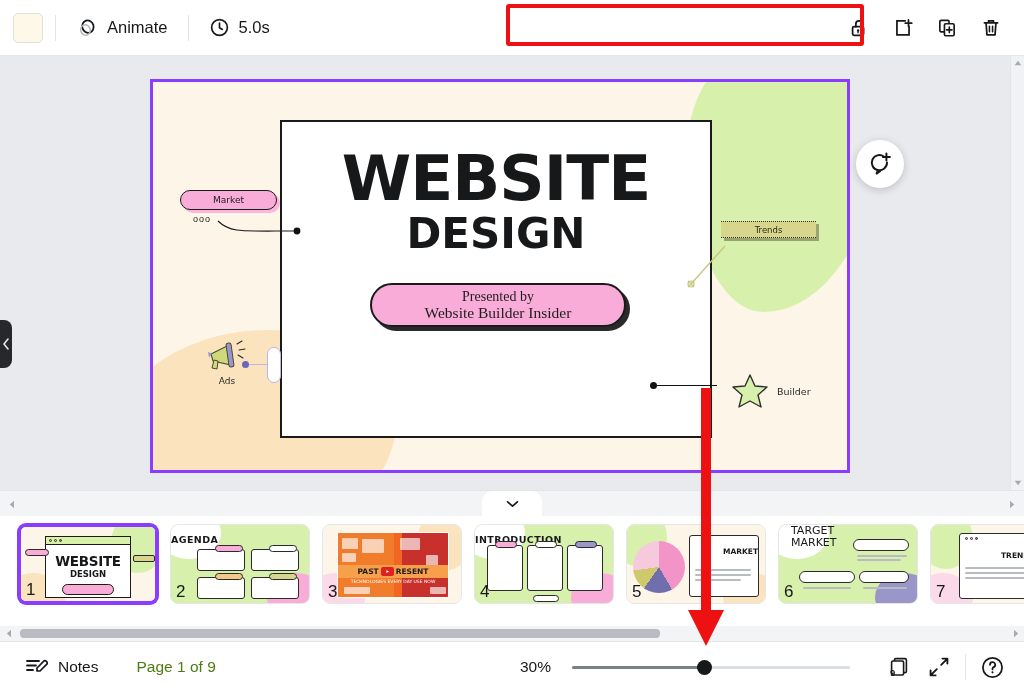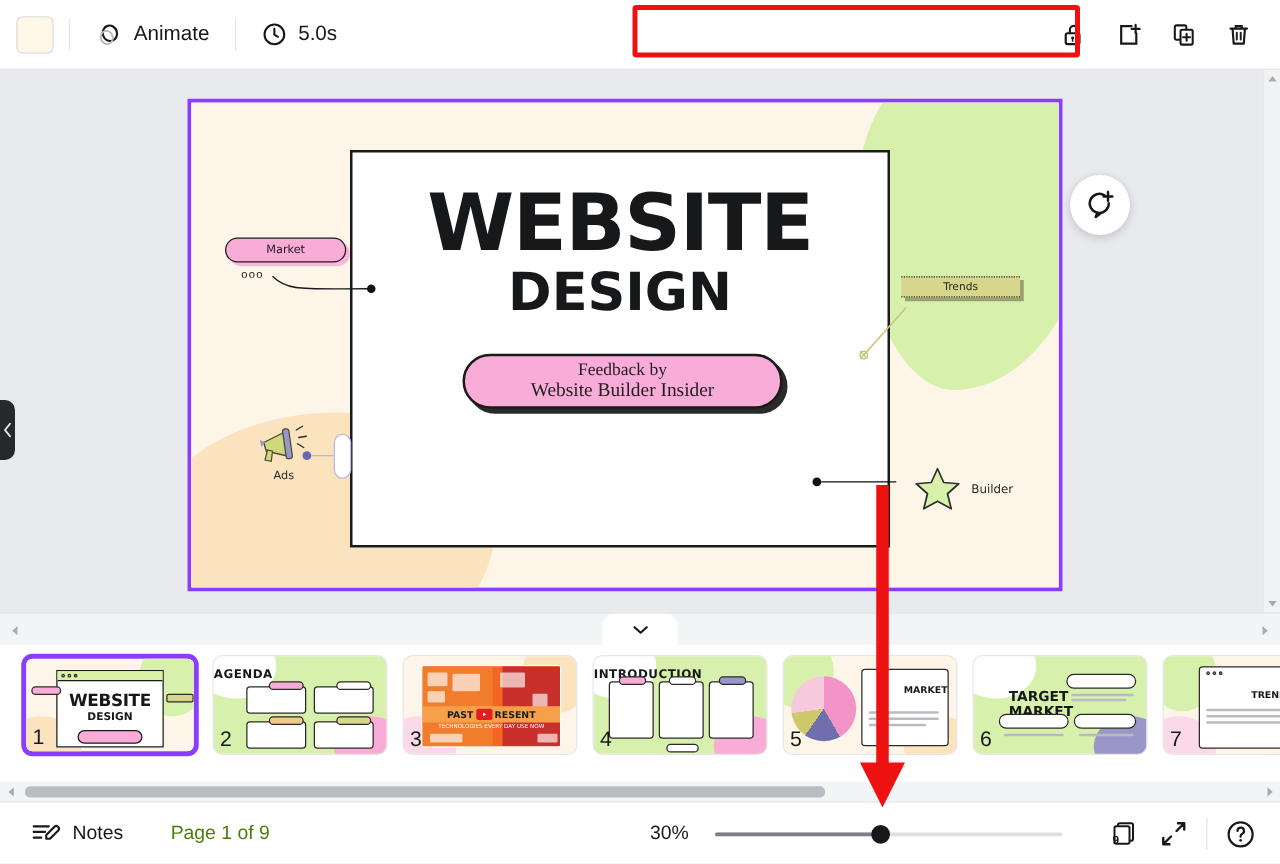--- a/index.html
+++ b/index.html
@@ -404,21 +404,21 @@
             </svg>
           </span>
           <span class="tag-feedback-label">Builder</span>
         </div>
 
         <div class="browser">
           <div class="browser-body">
             <div class="big-title">WEBSITE</div>
             <div class="sub-title">DESIGN</div>
             <div class="presented-pill">
-              <div class="presented-l1">Feedback by</div>
+              <div class="presented-l1">Presented by</div>
               <div class="presented-l2">Website Builder Insider</div>
             </div>
           </div>
         </div>
 
       </div>
     </div>
 
     <div class="comment-fab">
       <span>
@@ -563,21 +563,21 @@
         <div class="tb-line" style="left:68px;top:49px;width:56px;"></div>
         <div class="tb-line" style="left:68px;top:54px;width:46px;"></div>
         <div style="position:absolute;left:96px;top:22px;font-size:7.5px;font-weight:900;font-family:'DejaVu Sans',sans-serif;color:#17181a;">MARKET</div>
         <div class="thumb-num">5</div>
       </div>
 
       <div class="thumb">
         <div class="tb-green"></div>
         <div class="tb-blobA"></div>
         <div class="tb-blobB" style="background:#9b96c9;"></div>
-        <div style="position:absolute;left:12px;top:27px;font-size:11px;font-weight:700;line-height:1.05;font-family:'DejaVu Sans',sans-serif;color:#17181a;white-space:pre-line;margin-left:16px;">TARGET
+        <div style="position:absolute;left:12px;top:0;font-size:11px;font-weight:400;line-height:1.05;font-family:'DejaVu Sans',sans-serif;color:#17181a;white-space:pre-line;">TARGET
 MARKET</div>
         <div class="tb-pill" style="left:74px;top:14px;width:56px;height:12px;background:#fff;border-radius:7px;"></div>
         <div class="tb-pill" style="left:20px;top:46px;width:56px;height:12px;background:#fff;border-radius:7px;"></div>
         <div class="tb-pill" style="left:80px;top:46px;width:50px;height:12px;background:#fff;border-radius:7px;"></div>
         <div class="tb-line" style="left:78px;top:30px;width:50px;"></div>
         <div class="tb-line" style="left:78px;top:34px;width:44px;"></div>
         <div class="tb-line" style="left:24px;top:62px;width:48px;"></div>
         <div class="tb-line" style="left:84px;top:62px;width:44px;"></div>
         <div class="thumb-num">6</div>
       </div>

